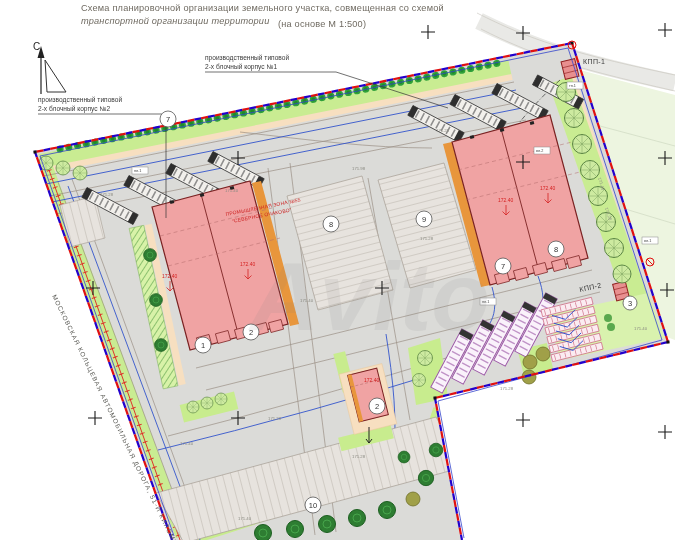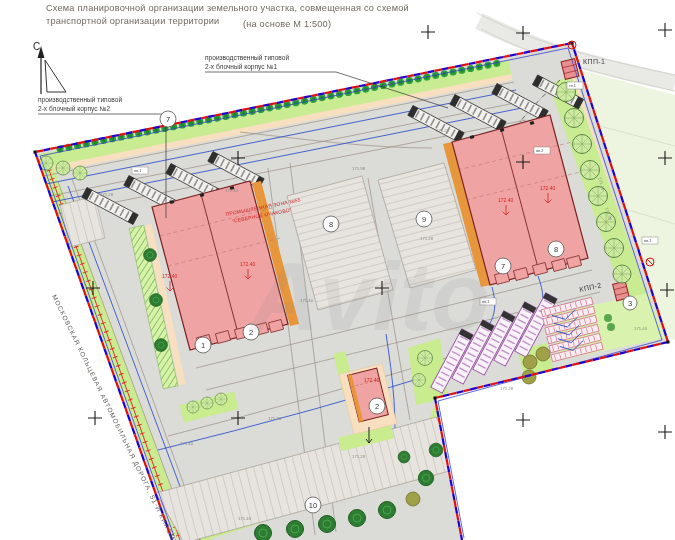--- a/index.html
+++ b/index.html
@@ -1,21 +1,21 @@
 <!DOCTYPE html>
 <html><head>
 <meta charset="utf-8">
 <style>
   html,body{margin:0;padding:0;background:#fff;}
   .stage{position:relative;width:675px;height:540px;background:#fff;overflow:hidden;
          font-family:"Liberation Sans",sans-serif;}
   .stage svg{position:absolute;left:0;top:0;}
-  .title-line{position:absolute;color:#6f6a61;font-size:9.2px;letter-spacing:.2px;white-space:nowrap;}
+  .title-line{position:absolute;color:#6f6a61;font-size:9.2px;letter-spacing:.2px;white-space:nowrap;margin-left:35px;}
   #t1{left:46px;top:3px;}
-  #t2{left:46px;top:16px;}
+  #t2{left:46px;top:16px;font-style:italic;}
   #t3{left:243px;top:19px;}
   text{font-family:"Liberation Sans",sans-serif;}
   .elev{fill:#8a8a82;font-size:4.3px;}
   .elevr{fill:#d42222;font-size:5px;}
   .circnum{fill:#333;font-size:7.5px;text-anchor:middle;}
   .tinytxt{fill:#444;font-size:3.8px;}
   .callout{fill:#3a3a3a;font-size:6.6px;}
   .zonetxt{fill:#cc2222;font-size:5px;letter-spacing:.2px;}
   .kpptxt{fill:#3a3a3a;font-size:7px;letter-spacing:.4px;}
   .mkadtxt{fill:#5a5a55;font-size:6.4px;letter-spacing:1.1px;}

